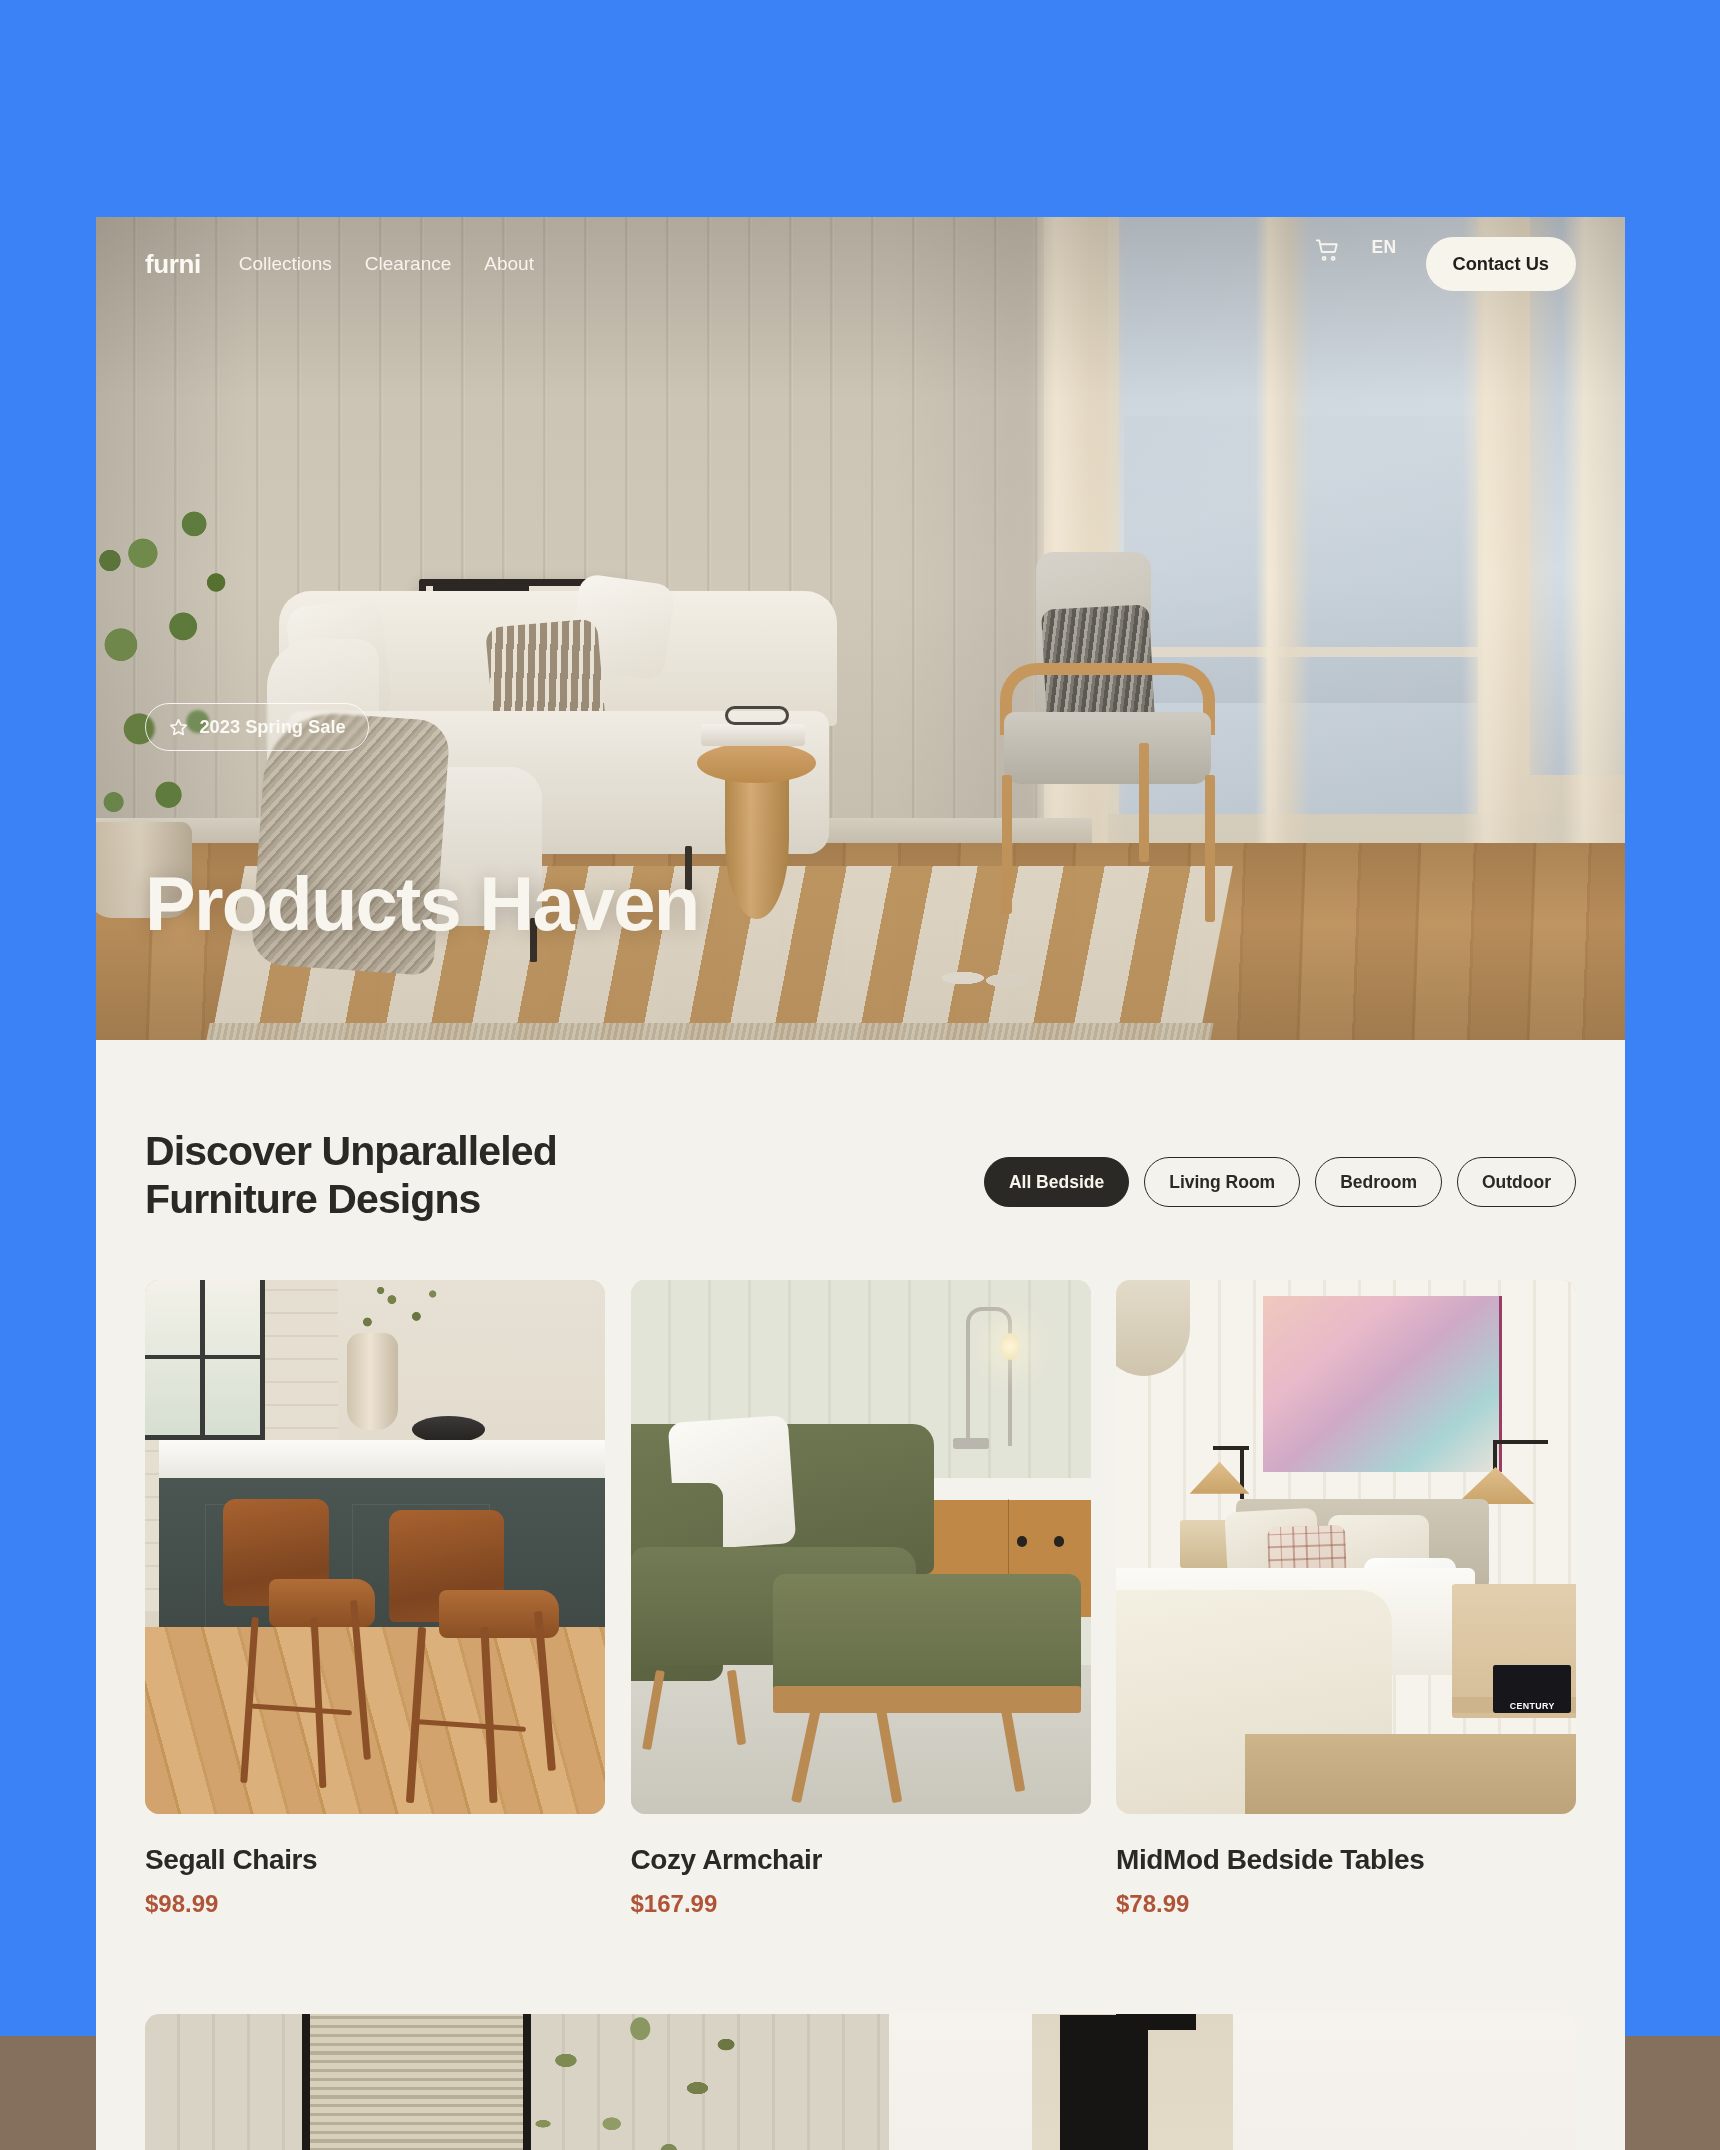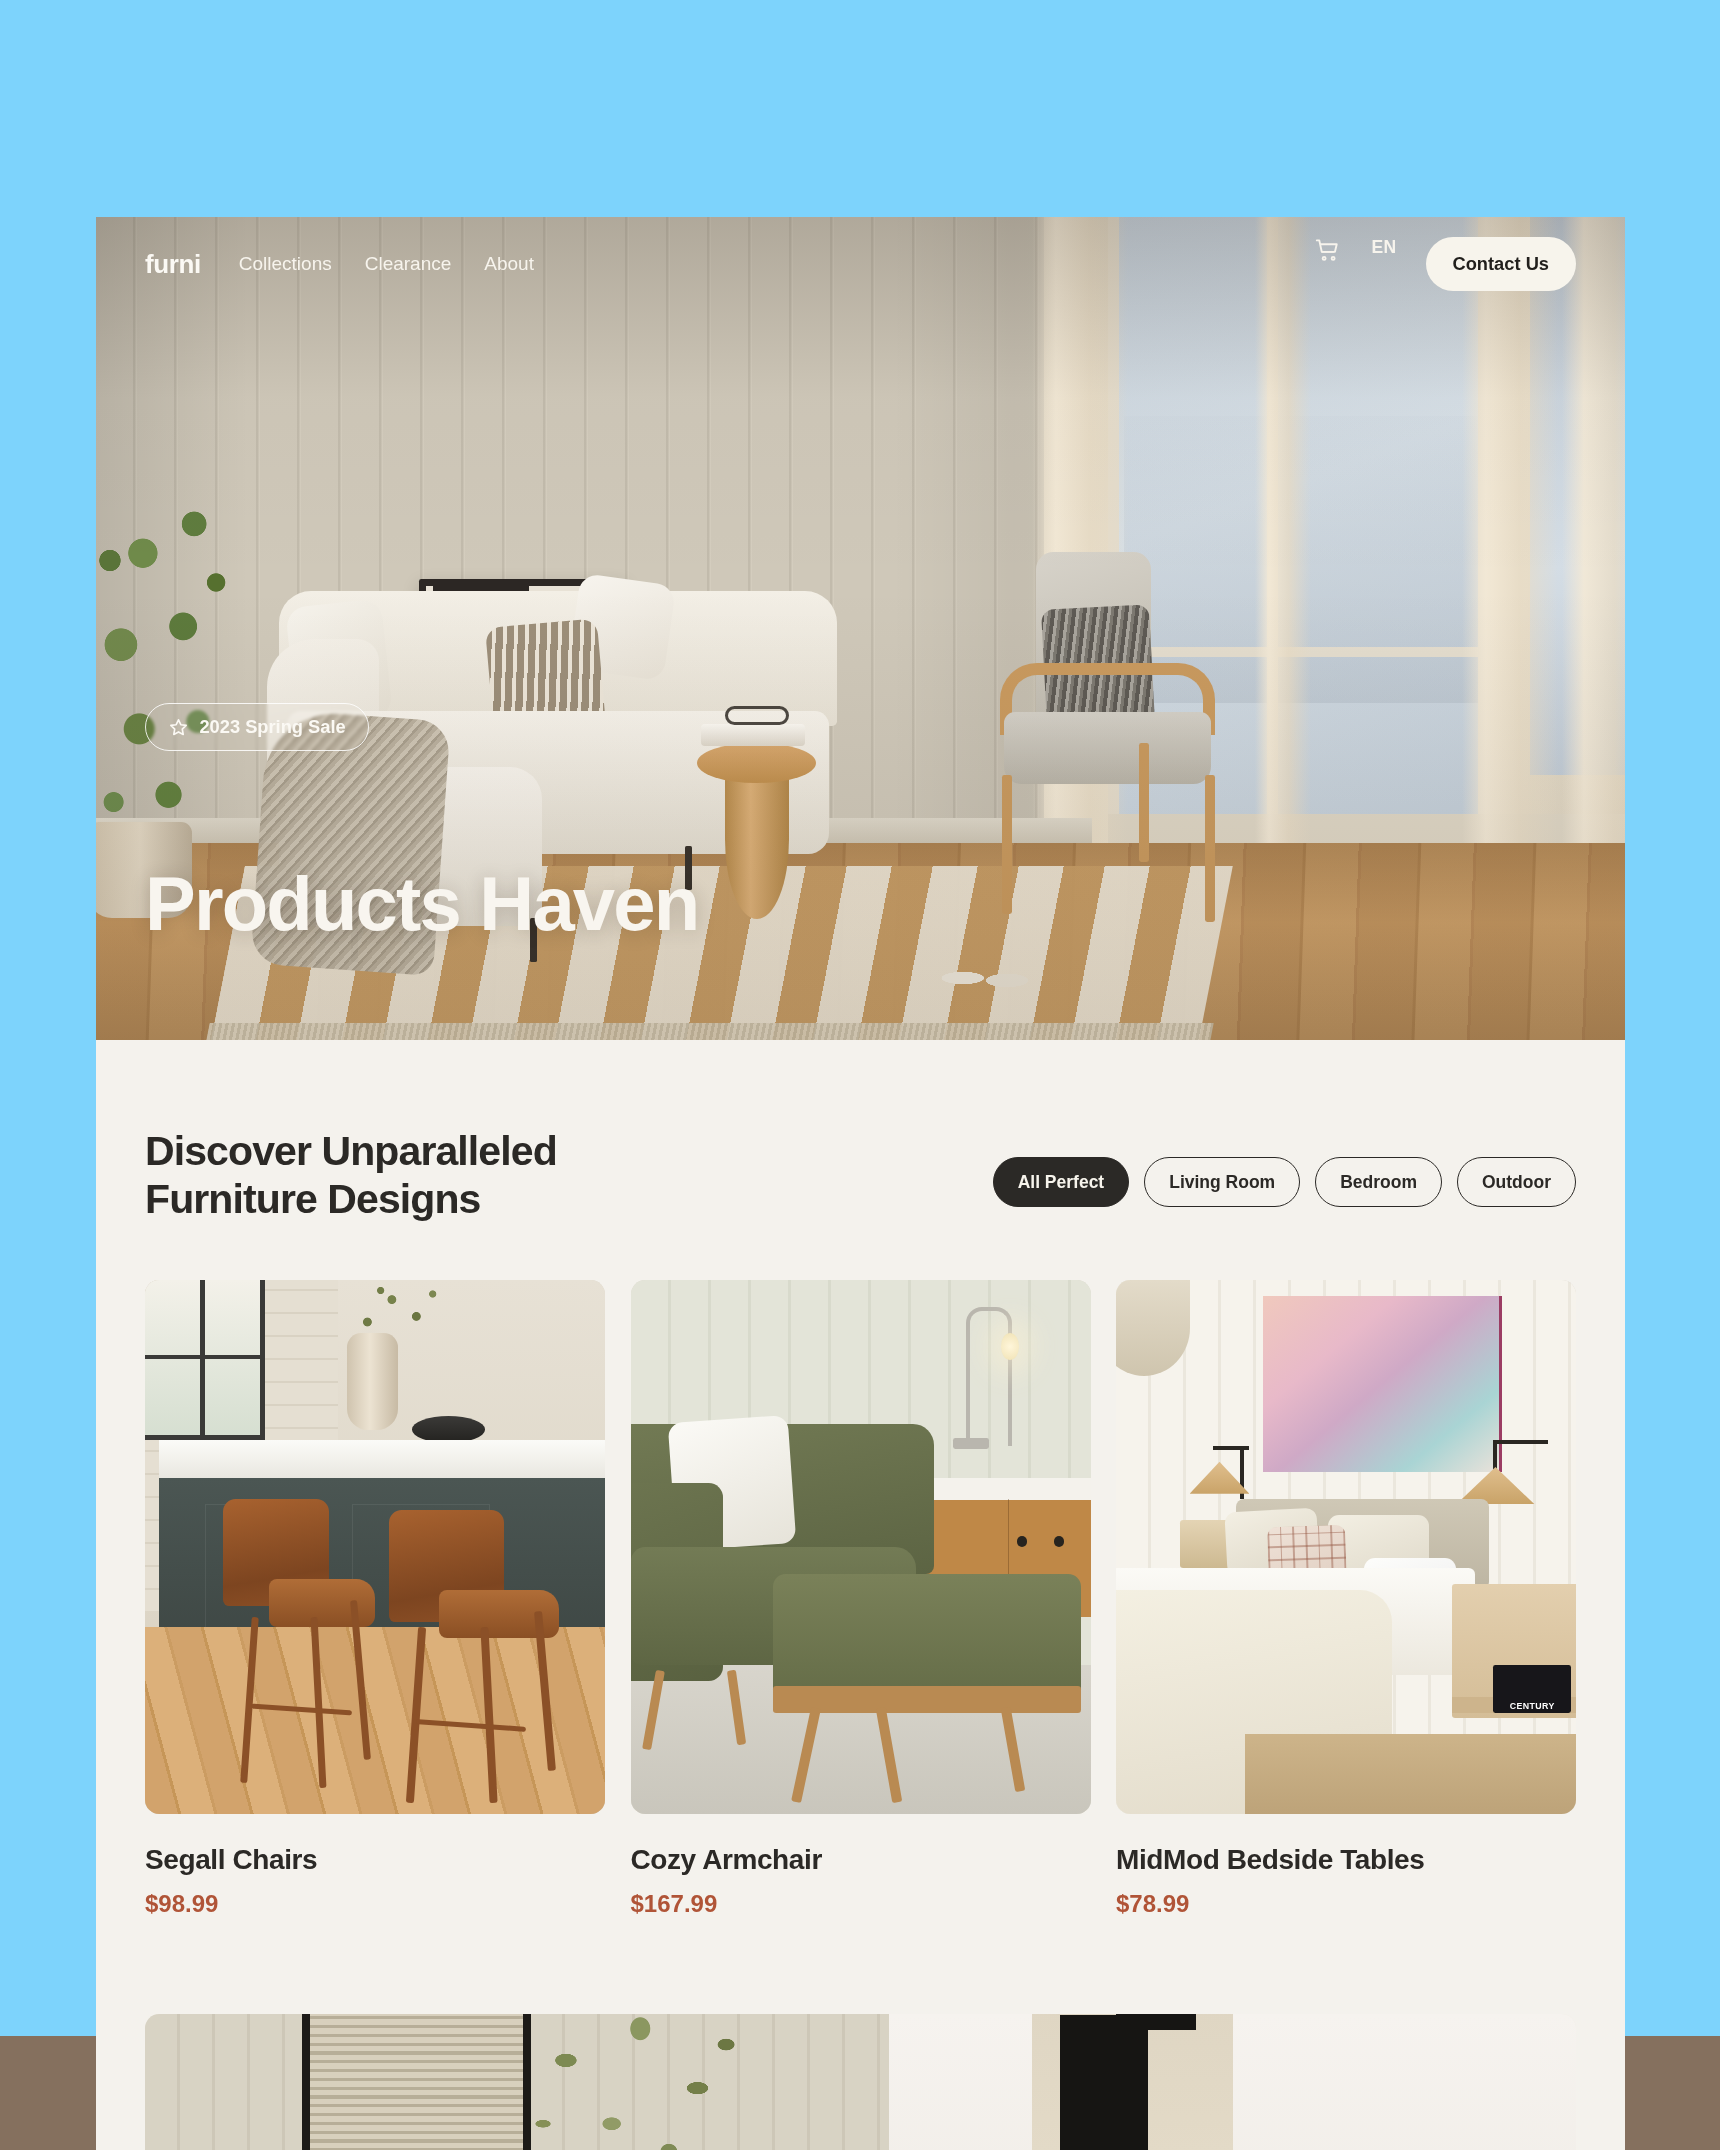--- a/index.html
+++ b/index.html
@@ -9,21 +9,21 @@
     height: 2151px;
     overflow: hidden;
     background: #85705e;
     font-family: "Liberation Sans", sans-serif;
   }
 
   .page {
     position: relative;
     width: 1721px;
     height: 2036px;
-    background: #7dd3fc;
+    background: #3b82f6;
   }
 
   
   .site {
     position: absolute;
     left: 96px;
     top: 217px;
     width: 1529px;
     height: 1934px;
     background: #f4f2ed;
@@ -600,21 +600,21 @@
       </div>
     </div>
 
     <div class="section">
       <div class="section-head">
         <h2 class="section-title">
           <span>Discover Unparalleled</span><br>
           <span>Furniture Designs</span>
         </h2>
         <div class="filters">
-          <button class="filter-pill active">All Perfect</button>
+          <button class="filter-pill active">All Bedside</button>
           <button class="filter-pill">Living Room</button>
           <button class="filter-pill">Bedroom</button>
           <button class="filter-pill">Outdoor</button>
         </div>
       </div>
 
       <div class="grid">
 
         <div>
           <div class="card-img">

